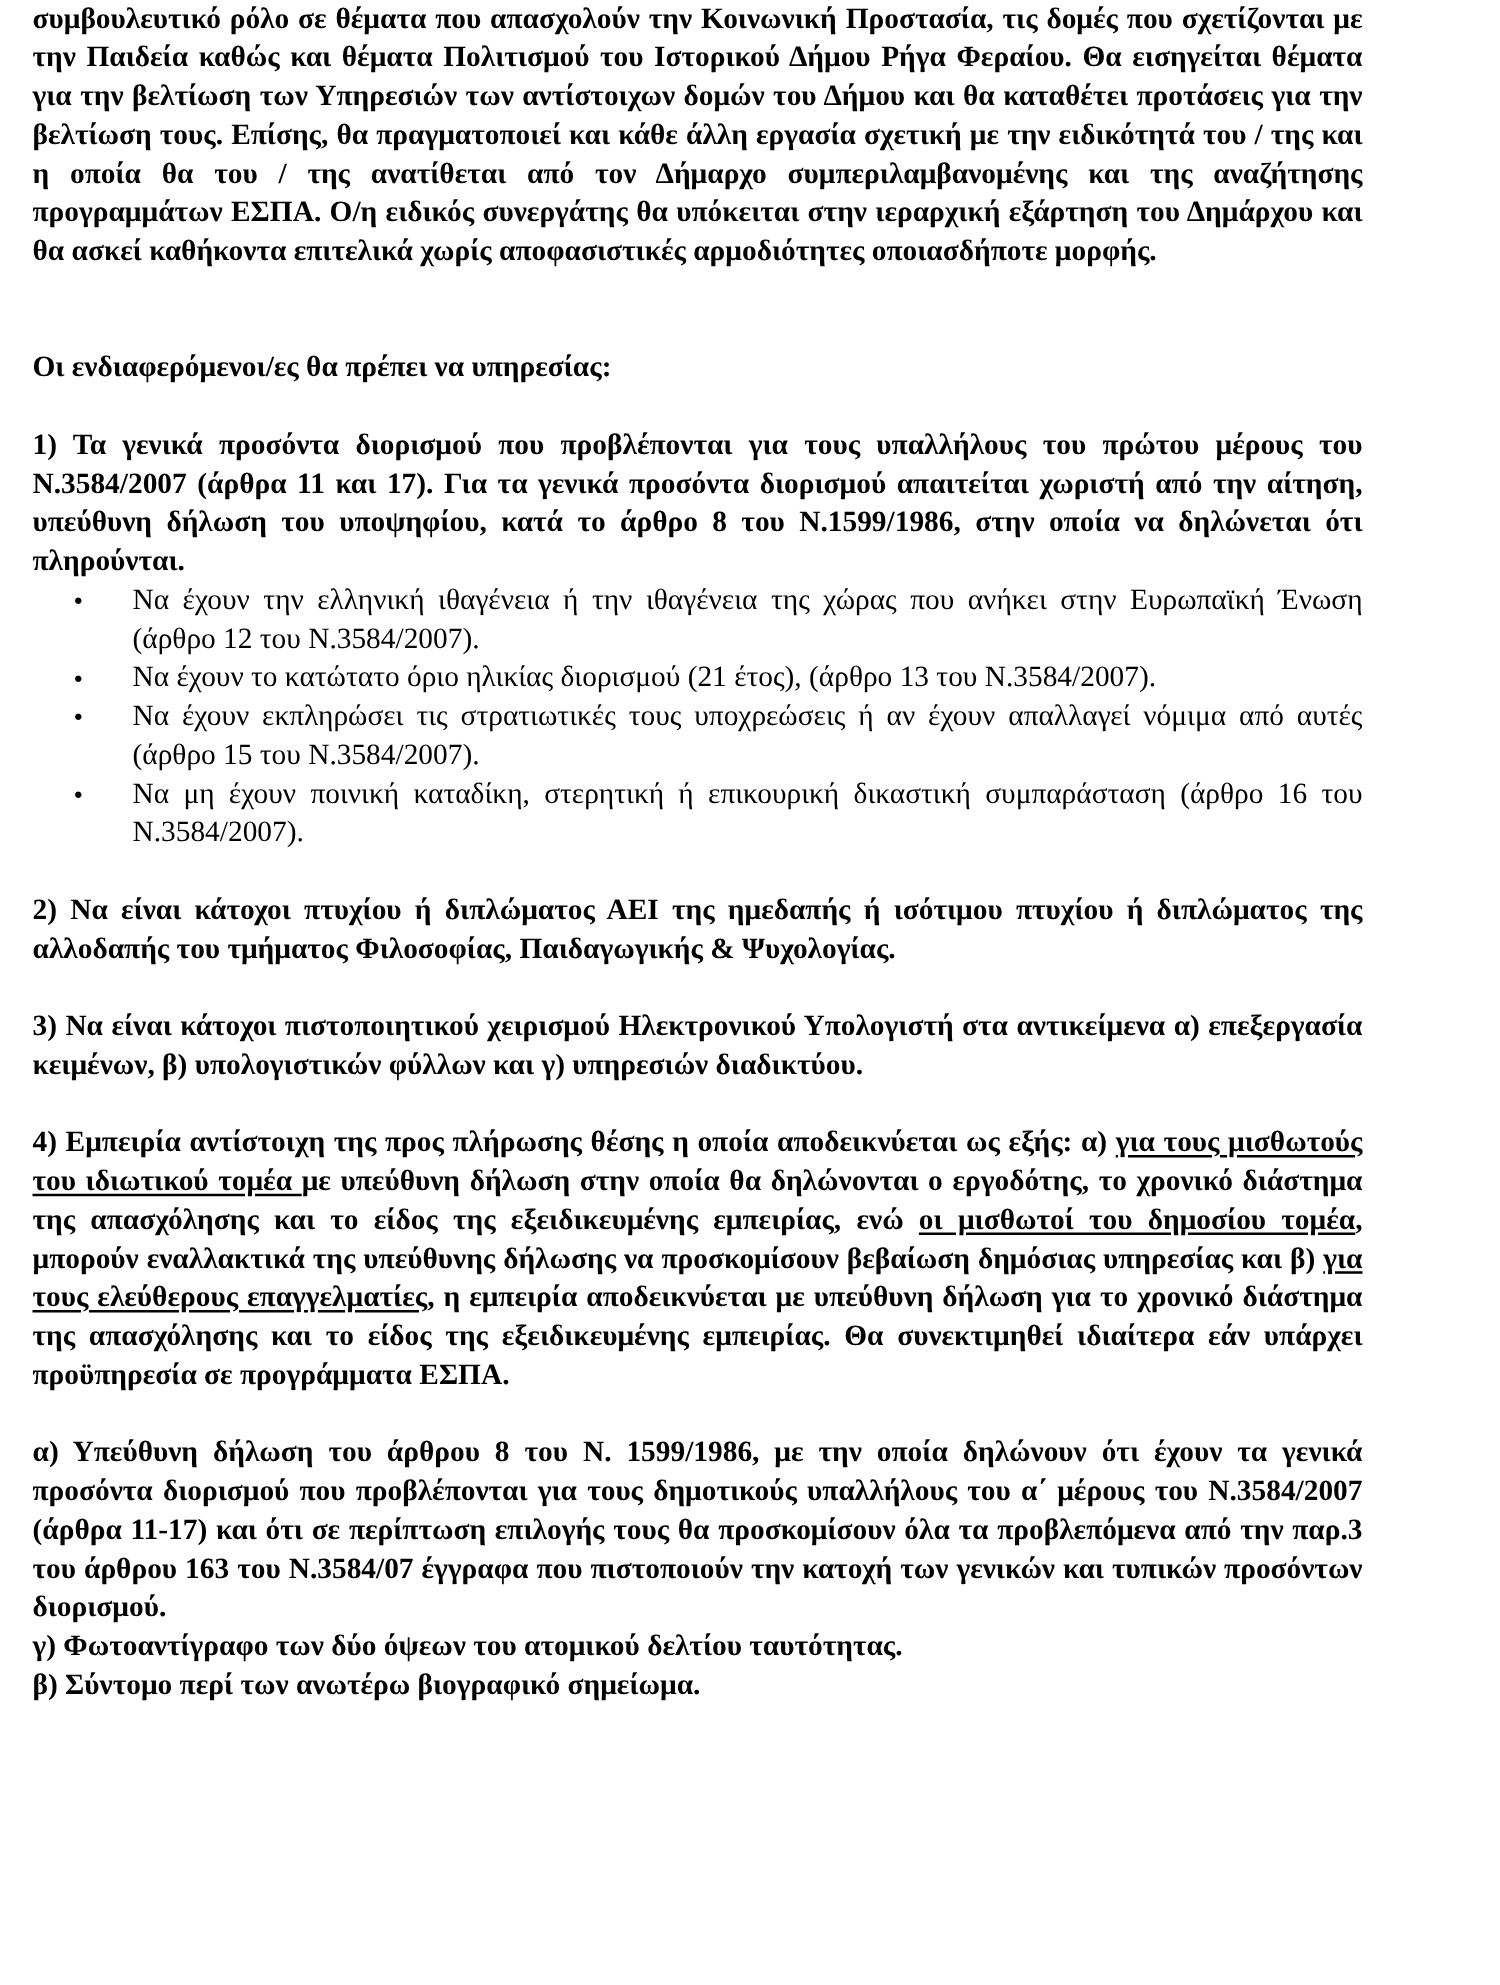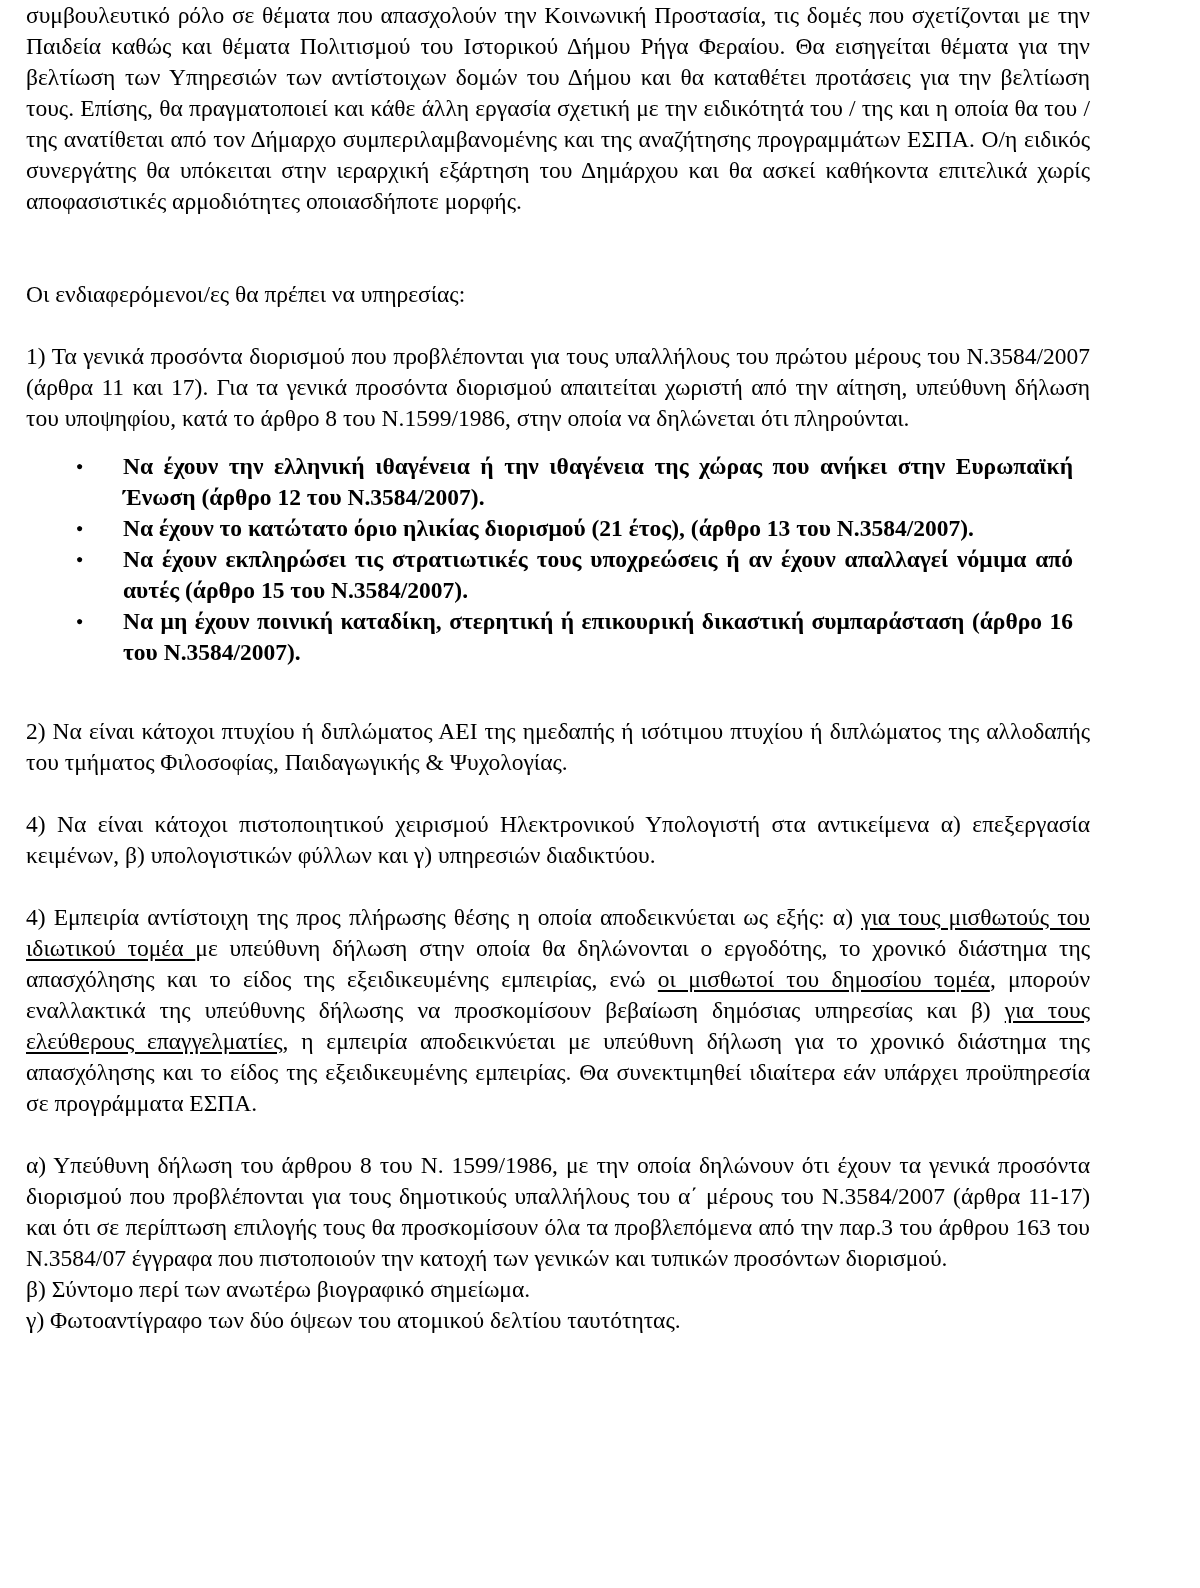--- a/index.html
+++ b/index.html
@@ -2,25 +2,25 @@
 <html><head>
 <meta charset="utf-8">
 <style>
   html, body { margin: 0; padding: 0; background: #ffffff; }
   body {
     width: 1200px; height: 1588px; overflow: hidden;
     font-family: "Liberation Serif", "DejaVu Serif", serif;
     font-size: 23.5px; line-height: 31px; color: #000;
   }
   .page { position: relative; padding: 0 110px 0 26px; box-sizing: border-box; width: 1200px; }
-  p { margin: 0; text-align: justify; }
+  p { margin: 0; text-align: justify; font-weight: bold; }
   .last-left { text-align-last: left; }
   .gap1 { height: 31px; }
   .gap2 { height: 62px; }
-  ul.bullets { list-style: none; margin: 17px; padding: 0 0 0 80px; font-weight: bold; }
+  ul.bullets { list-style: none; margin: 0; padding: 0 0 0 80px; }
   ul.bullets li { position: relative; text-align: justify; }
   ul.bullets li::before {
     content: "\25CF"; position: absolute; left: -47px; top: 0;
     font-size: 12px; line-height: 31px;
   }
   .u { text-decoration: underline; text-underline-offset: 3px; }
 </style>
 </head>
 <body>
 
@@ -42,25 +42,25 @@
     <li>Να έχουν εκπληρώσει τις στρατιωτικές τους υποχρεώσεις ή αν έχουν απαλλαγεί νόμιμα από αυτές (άρθρο 15 του Ν.3584/2007).</li>
     <li>Να μη έχουν ποινική καταδίκη, στερητική ή επικουρική δικαστική συμπαράσταση (άρθρο 16 του Ν.3584/2007).</li>
   </ul>
 
   <div class="gap1"></div>
 
   <p class="last-left">2) Να είναι κάτοχοι πτυχίου ή διπλώματος ΑΕΙ της ημεδαπής ή ισότιμου πτυχίου ή διπλώματος της αλλοδαπής του τμήματος Φιλοσοφίας, Παιδαγωγικής &amp; Ψυχολογίας.</p>
 
   <div class="gap1"></div>
 
-  <p class="last-left">4) Να είναι κάτοχοι πιστοποιητικού χειρισμού Ηλεκτρονικού Υπολογιστή στα αντικείμενα α) επεξεργασία κειμένων, β) υπολογιστικών φύλλων και γ) υπηρεσιών διαδικτύου.</p>
+  <p class="last-left">3) Να είναι κάτοχοι πιστοποιητικού χειρισμού Ηλεκτρονικού Υπολογιστή στα αντικείμενα α) επεξεργασία κειμένων, β) υπολογιστικών φύλλων και γ) υπηρεσιών διαδικτύου.</p>
 
   <div class="gap1"></div>
 
   <p class="last-left"><span>4) Εμπειρία αντίστοιχη της προς πλήρωσης θέσης η οποία αποδεικνύεται ως εξής: α) </span><span class="u">για τους μισθωτούς του ιδιωτικού τομέα </span><span>με υπεύθυνη δήλωση στην οποία θα δηλώνονται ο εργοδότης, το χρονικό διάστημα της απασχόλησης και το είδος της εξειδικευμένης εμπειρίας, ενώ </span><span class="u">οι μισθωτοί του δημοσίου τομέα</span><span>, μπορούν εναλλακτικά της υπεύθυνης δήλωσης να προσκομίσουν βεβαίωση δημόσιας υπηρεσίας και β) </span><span class="u">για τους ελεύθερους επαγγελματίες</span><span>, η εμπειρία αποδεικνύεται με υπεύθυνη δήλωση για το χρονικό διάστημα της απασχόλησης και το είδος της εξειδικευμένης εμπειρίας. Θα συνεκτιμηθεί ιδιαίτερα εάν υπάρχει προϋπηρεσία σε προγράμματα ΕΣΠΑ.</span></p>
 
   <div class="gap1"></div>
 
   <p class="last-left">α) Υπεύθυνη δήλωση του άρθρου 8 του Ν. 1599/1986, με την οποία δηλώνουν ότι έχουν τα γενικά προσόντα διορισμού που προβλέπονται για τους δημοτικούς υπαλλήλους του α΄ μέρους του Ν.3584/2007 (άρθρα 11-17) και ότι σε περίπτωση επιλογής τους θα προσκομίσουν όλα τα προβλεπόμενα από την παρ.3 του άρθρου 163 του Ν.3584/07 έγγραφα που πιστοποιούν την κατοχή των γενικών και τυπικών προσόντων διορισμού.</p>
+  <p>γ) Φωτοαντίγραφο των δύο όψεων του ατομικού δελτίου ταυτότητας.</p>
   <p>β) Σύντομο περί των ανωτέρω βιογραφικό σημείωμα.</p>
-  <p>γ) Φωτοαντίγραφο των δύο όψεων του ατομικού δελτίου ταυτότητας.</p>
 
 </div>
 
 </body></html>

